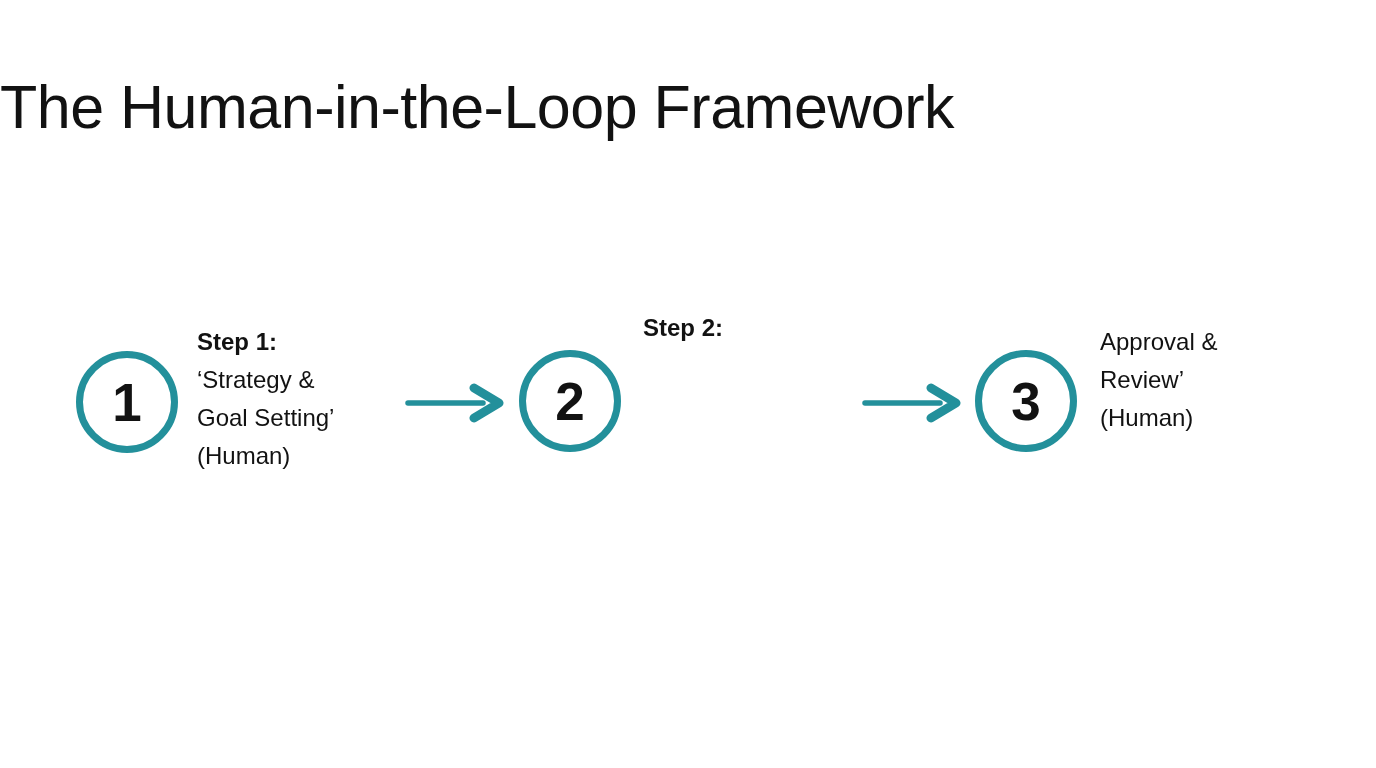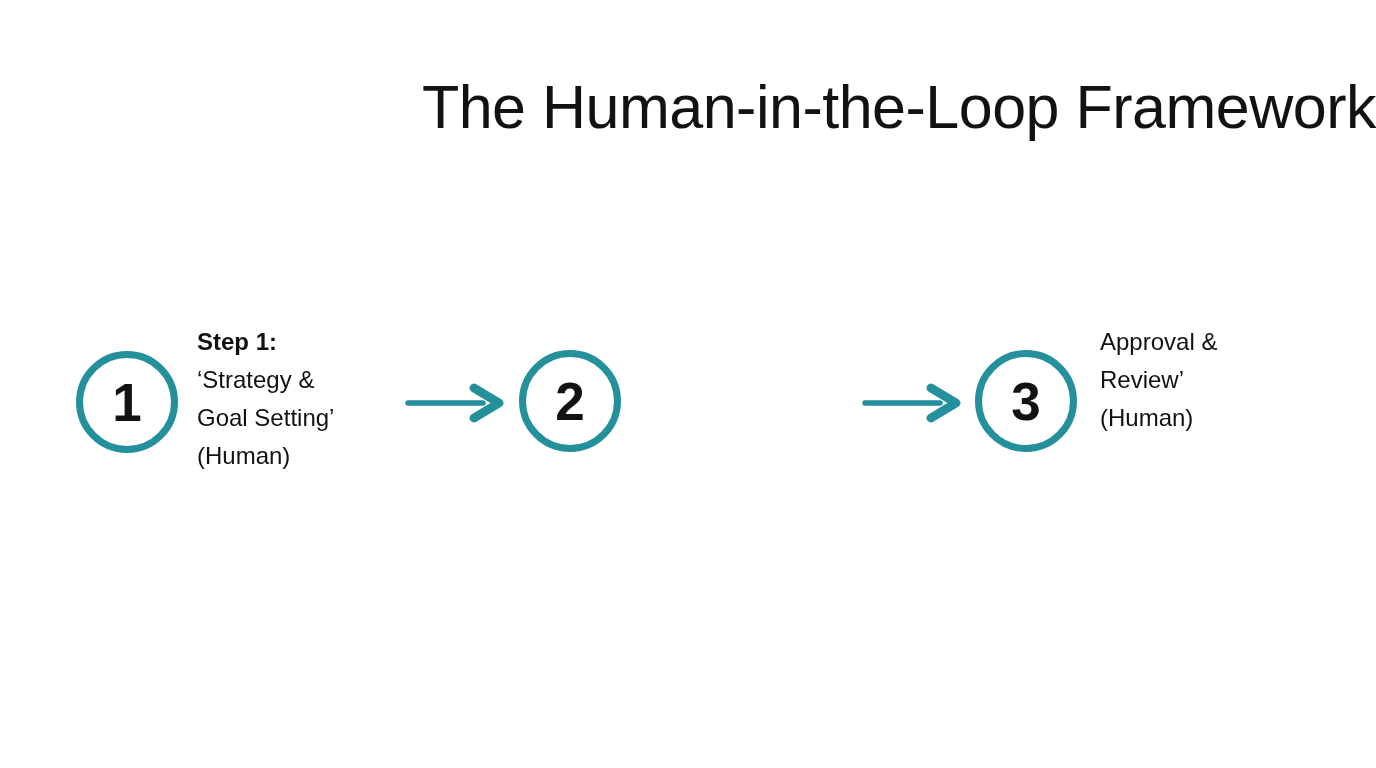--- a/index.html
+++ b/index.html
@@ -16,27 +16,26 @@
   }
   .slide {
     position: relative;
     width: 1376px; height: 768px;
     background: var(--bg);
   }
   .title {
     position: absolute;
     top: 74px; left: 0;
     width: 100%;
-    text-align: right;
+    text-align: left;
     font-size: 61px;
     font-weight: 500;
     letter-spacing: -0.5px;
     color: var(--text);
     line-height: 1.1;
-    padding-left: 20px;
   }
   .circle {
     position: absolute;
     width: 102px; height: 102px;
     border: 7px solid var(--accent);
     border-radius: 50%;
     background: var(--bg);
     display: flex;
     align-items: center;
     justify-content: center;
@@ -113,20 +112,21 @@
     <svg viewBox="0 0 106 40" xmlns="http://www.w3.org/2000/svg" aria-hidden="true">
       <line class="shaft" x1="4" y1="20" x2="79" y2="20"></line>
       <polyline class="head" points="70,5 95,20 70,35"></polyline>
     </svg>
   </div>
 
   <div class="circle pos-c2">
       <span class="circle-num">2</span>
     </div>
   <div class="step-text pos-t2">
+    <div class="step-heading"><strong>Step 2:</strong></div>
   </div>
 
   <div class="arrow pos-a2">
     <svg viewBox="0 0 106 40" xmlns="http://www.w3.org/2000/svg" aria-hidden="true">
       <line class="shaft" x1="4" y1="20" x2="79" y2="20"></line>
       <polyline class="head" points="70,5 95,20 70,35"></polyline>
     </svg>
   </div>
 
   <div class="circle pos-c3">

